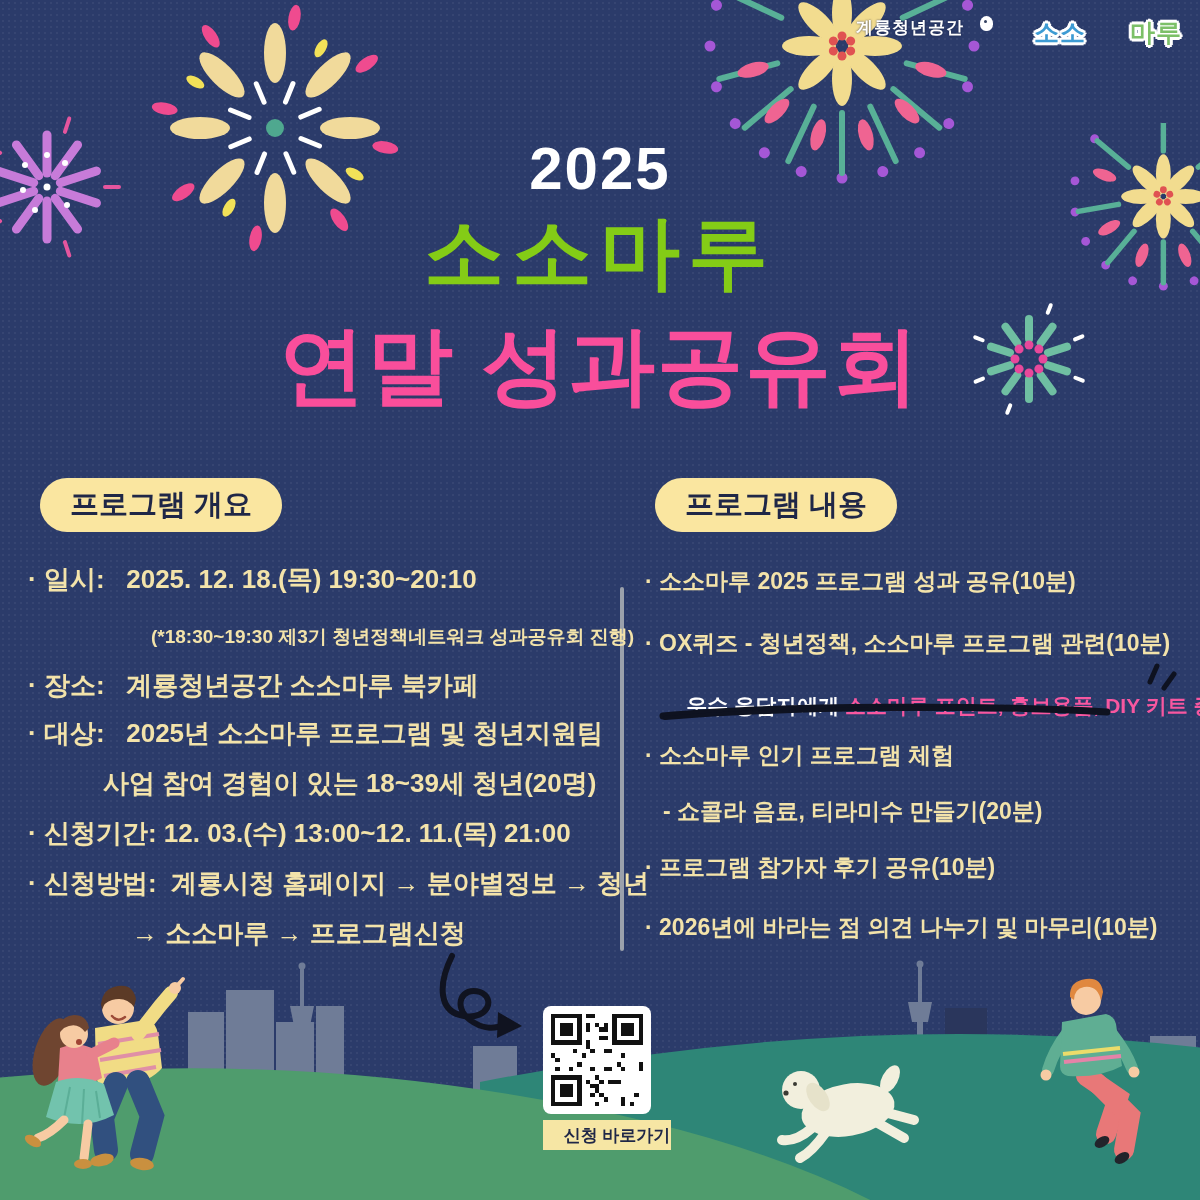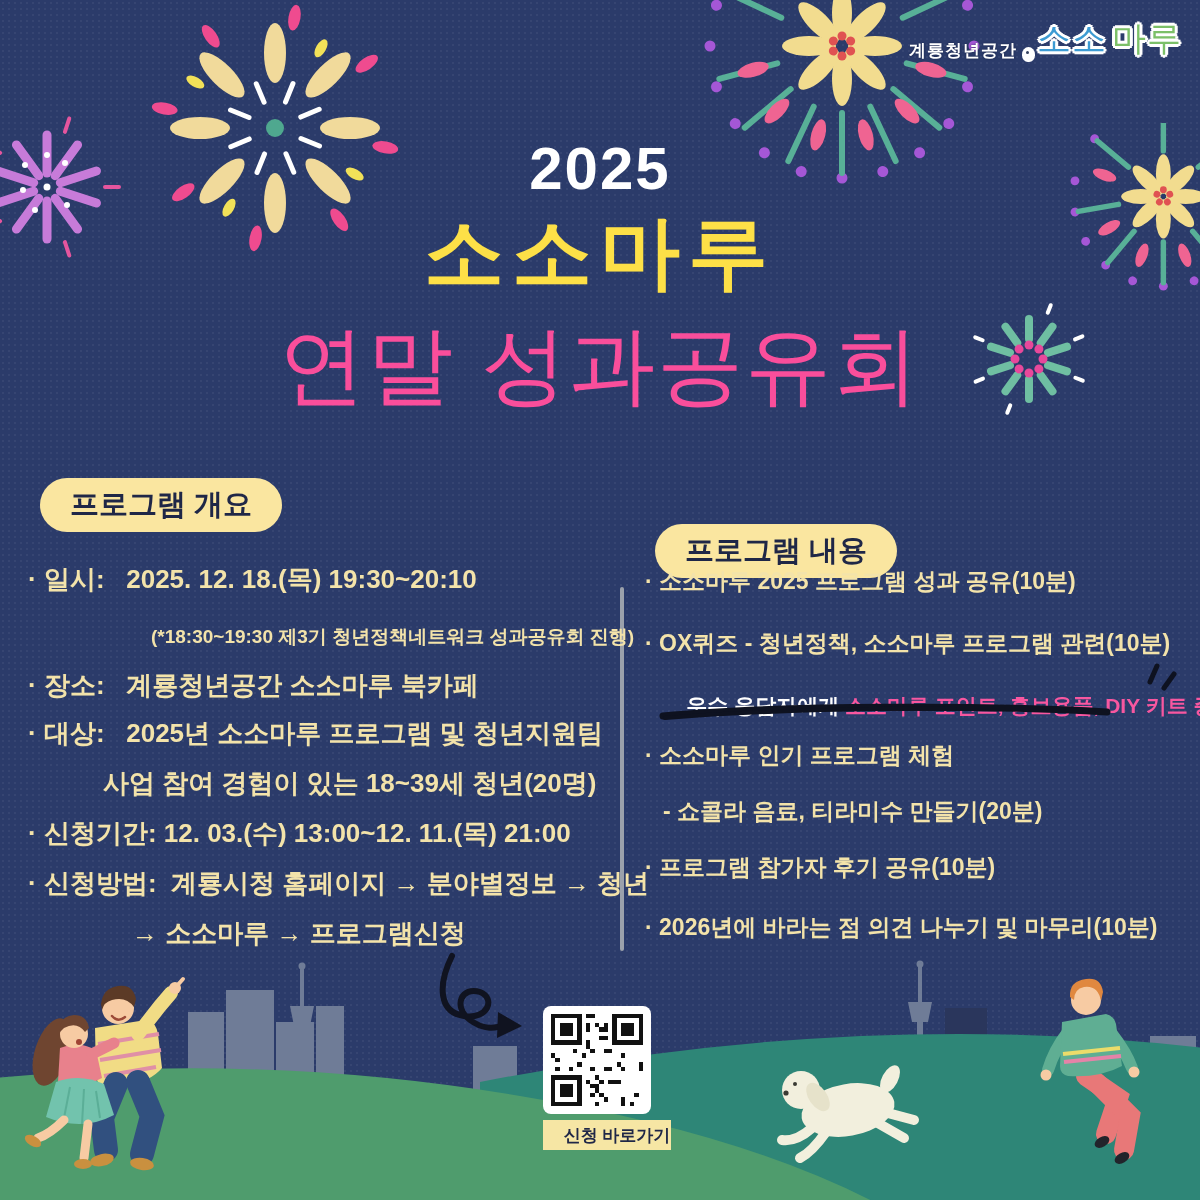--- a/index.html
+++ b/index.html
@@ -3,41 +3,41 @@
 <meta charset="utf-8">
 <style>
   html,body{margin:0;padding:0;background:#1d2a4e;}
   .poster{position:relative;width:1200px;height:1200px;background:#2B3B6A;overflow:hidden;
           font-family:"Liberation Sans", sans-serif;}
   .poster::before{content:"";position:absolute;inset:0;pointer-events:none;
           background-image:radial-gradient(rgba(255,255,255,.05) 1px, transparent 1.2px);
           background-size:6px 6px;}
   .fw{position:absolute;pointer-events:none;}
   
-  .logo{position:absolute;top:16px;right:18px;display:flex;align-items:flex-end;gap:5px;z-index:5;}
+  .logo{position:absolute;top:16px;right:18px;display:flex;align-items:flex-start;gap:16px;z-index:5;}
   .logo-prefix{font-size:17px;font-weight:700;color:#ffffff;letter-spacing:1px;
       text-shadow:0 0 2px rgba(15,25,60,.8);}
-  .logo-brand{font-size:34px;font-weight:400;letter-spacing:1px;
+  .logo-brand{font-size:25px;font-weight:700;letter-spacing:1px;
       text-shadow:-2px -2px 0 #fff,2px -2px 0 #fff,-2px 2px 0 #fff,2px 2px 0 #fff,
-                  3px 0 0 #fff,-3px 0 0 #fff,0 3px 0 #fff,0 -3px 0 #fff;}
+                  3px 0 0 #fff,-3px 0 0 #fff,0 3px 0 #fff,0 -3px 0 #fff;margin-left:28px;}
   .logo-first{color:#3D9BD3;}
   .logo-second{color:#7CC068;}
   .mascot{width:13px;height:15px;background:#fff;border-radius:50% 50% 45% 45%;position:relative;margin-right:-3px;}
   .mascot::after{content:"";position:absolute;left:4px;top:4px;width:3px;height:3px;background:#33405f;border-radius:50%;}
   
   .title{position:absolute;left:0;right:0;text-align:center;z-index:4;}
   .title-year{top:134px;font-size:60px;font-weight:800;color:#ffffff;letter-spacing:2px;}
-  .title-brand{top:200px;font-size:80px;font-weight:900;color:#fde047;letter-spacing:8px;}
-  .title-event{top:308px;font-size:86px;font-weight:400;color:#F94E9B;letter-spacing:2px;}
+  .title-brand{top:200px;font-size:80px;font-weight:900;color:#84cc16;letter-spacing:8px;}
+  .title-event{top:308px;font-size:86px;font-weight:700;color:#F94E9B;letter-spacing:2px;}
   
   .pill{position:absolute;top:478px;height:54px;background:#FAE6A0;border-radius:30px;
         display:flex;align-items:center;justify-content:center;padding:0 30px;
         font-size:29px;font-weight:800;color:#1F2747;z-index:4;}
   .pill-left{left:40px;}
-  .pill-right{left:655px;margin-top:46px;}
+  .pill-right{left:655px;}
   
   .row{position:absolute;white-space:pre;color:#F3E3AA;font-weight:700;z-index:4;}
   .row-l{font-size:26px;}
   .row-r{font-size:23px;}
   .row-note-l{font-size:19px;margin-left:39px;}
   .note-r{position:absolute;top:668px;left:663px;font-size:21px;font-weight:700;white-space:pre;z-index:4;}
   .note-white{color:#ffffff;}
   .note-pink{color:#F857A0;font-weight:800;}
   .divider{position:absolute;left:620px;top:587px;width:4px;height:364px;background:#9BA1AB;border-radius:2px;z-index:3;}
   

